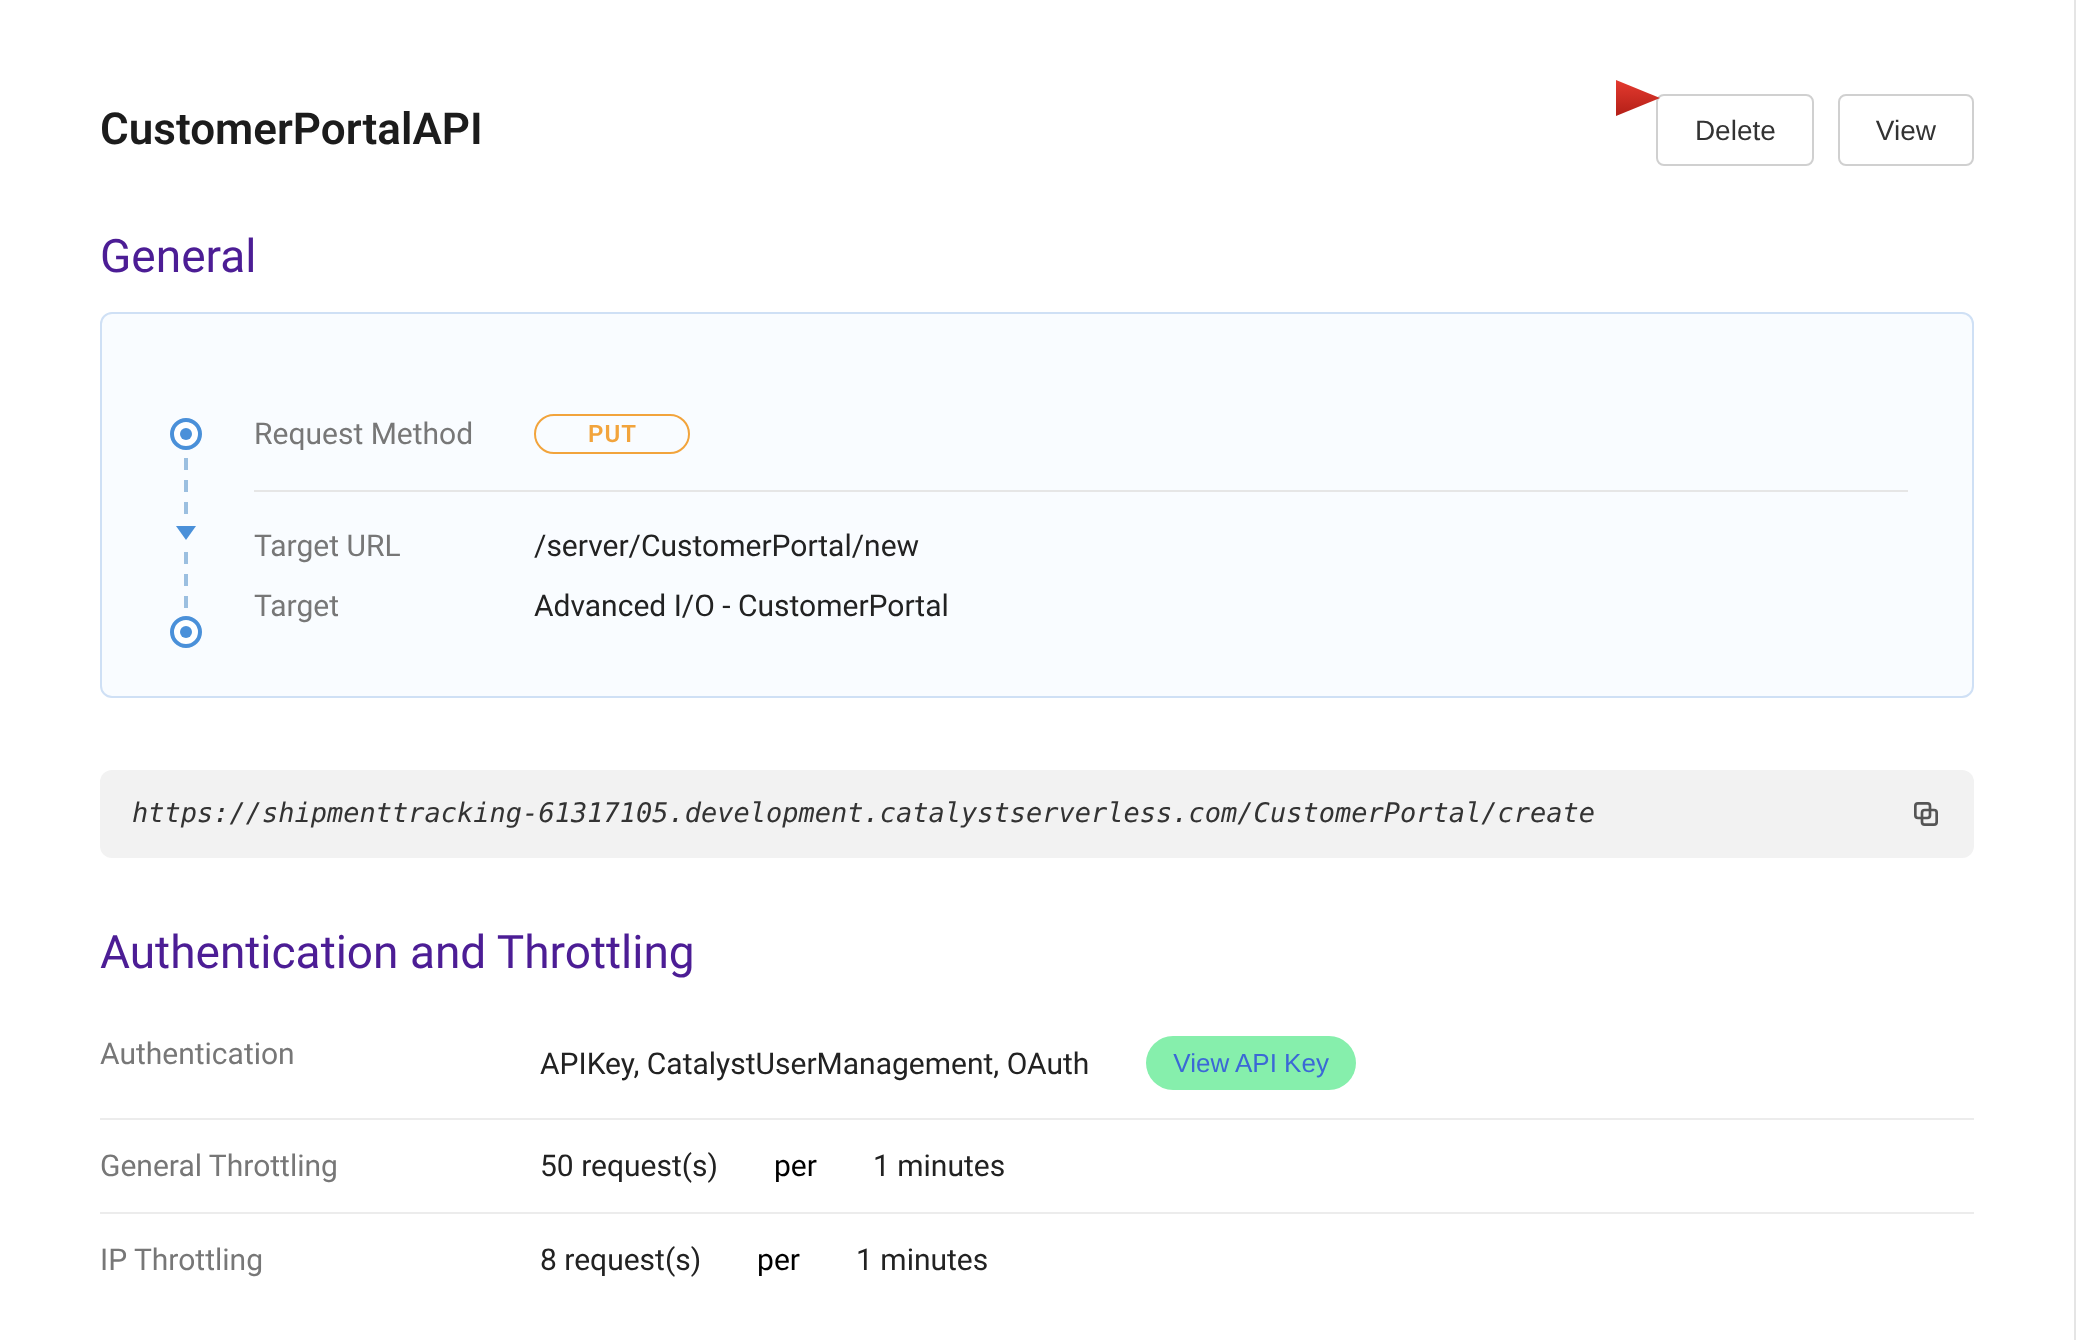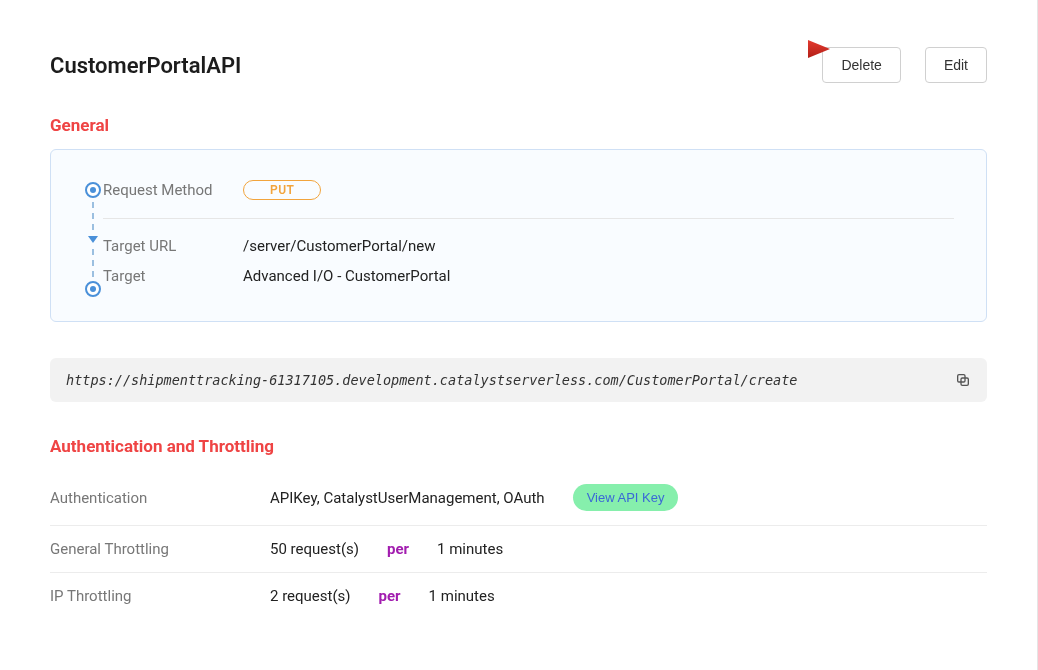--- a/index.html
+++ b/index.html
@@ -24,48 +24,50 @@
     margin-bottom: 32px;
     margin-top: 13px;
   }
   .title {
     font-size: 22px;
     font-weight: 600;
     color: #1c1c1c;
   }
   .actions {
     display: flex;
-    gap: 24px;
+    gap: 12px;
     align-items: center;
   }
   .btn {
     border: 1px solid #d0d0d0;
     background: #fff;
     color: #333;
     font-size: 14px;
     padding: 9px 18px;
     border-radius: 4px;
     cursor: pointer;
   }
   .section-title {
-    font-size: 17px;
-    font-weight: 700;
-    color: #ef4444;
+    font-size: 23px;
+    font-weight: 400;
+    color: #4c1d95;
     margin-bottom: 14px;
   }
   .general-card {
     border: 1px solid #cfe0f5;
     background: #f9fcff;
     border-radius: 6px;
     padding: 24px 32px 24px 32px;
     position: relative;
     margin-bottom: 36px;
   }
   .general-inner {
     display: flex;
+    gap: 24px;
+    margin-top: 20px;
   }
   .node-col {
     display: flex;
     flex-direction: column;
     align-items: center;
     width: 20px;
     padding-top: 8px;
   }
   .node-dot {
     width: 16px;
@@ -150,37 +152,37 @@
     overflow: hidden;
   }
   .copy-icon {
     width: 16px; height: 16px;
     flex-shrink: 0;
     cursor: pointer;
     color: #555;
   }
   .auth-block .row {
     display: flex;
-    align-items: center;
+    align-items: flex-start;
     padding: 14px 0;
     border-bottom: 1px solid #ececec;
   }
   .auth-block .row .label {
     width: 220px;
     color: #777;
     font-size: 15px;
   }
   .auth-block .row .value {
     font-size: 15px;
     color: #222;
     display: flex;
     align-items: center;
     gap: 28px;
   }
-  .muted { color: #a21caf; font-weight: bold; }
+  .muted { color: #000000; }
   .pill-btn {
     background: #86efac;
     color: #3b68d6;
     font-size: 13px;
     padding: 6px 14px;
     border-radius: 16px;
     border: none;
     cursor: pointer;
   }
   .annot-arrow {
@@ -205,21 +207,21 @@
       </linearGradient>
     </defs>
     <path d="M2 11 L52 11" stroke="url(#g)" stroke-width="8" stroke-linecap="round"></path>
     <path d="M50 2 L72 11 L50 20 Z" fill="url(#g)"></path>
   </svg>
 
   <div class="header-row">
     <h1 class="title">CustomerPortalAPI</h1>
     <div class="actions">
       <button class="btn">Delete</button>
-      <button class="btn">Edit</button>
+      <button class="btn">View</button>
     </div>
   </div>
 
   <div>
     <div class="section-title">General</div>
     <div class="general-card">
       <div class="general-inner">
         <div class="node-col">
           <div class="node-dot"></div>
           <div class="node-line"></div>
@@ -272,20 +274,20 @@
       <div class="value">
         <span>50 request(s)</span>
         <span class="muted">per</span>
         <span>1 minutes</span>
       </div>
     </div>
 
     <div class="row" style="border-bottom:none;">
       <div class="label">IP Throttling</div>
       <div class="value">
-        <span>2 request(s)</span>
+        <span>8 request(s)</span>
         <span class="muted">per</span>
         <span>1 minutes</span>
       </div>
     </div>
   </div>
 
 </div>
 
 </body></html>

